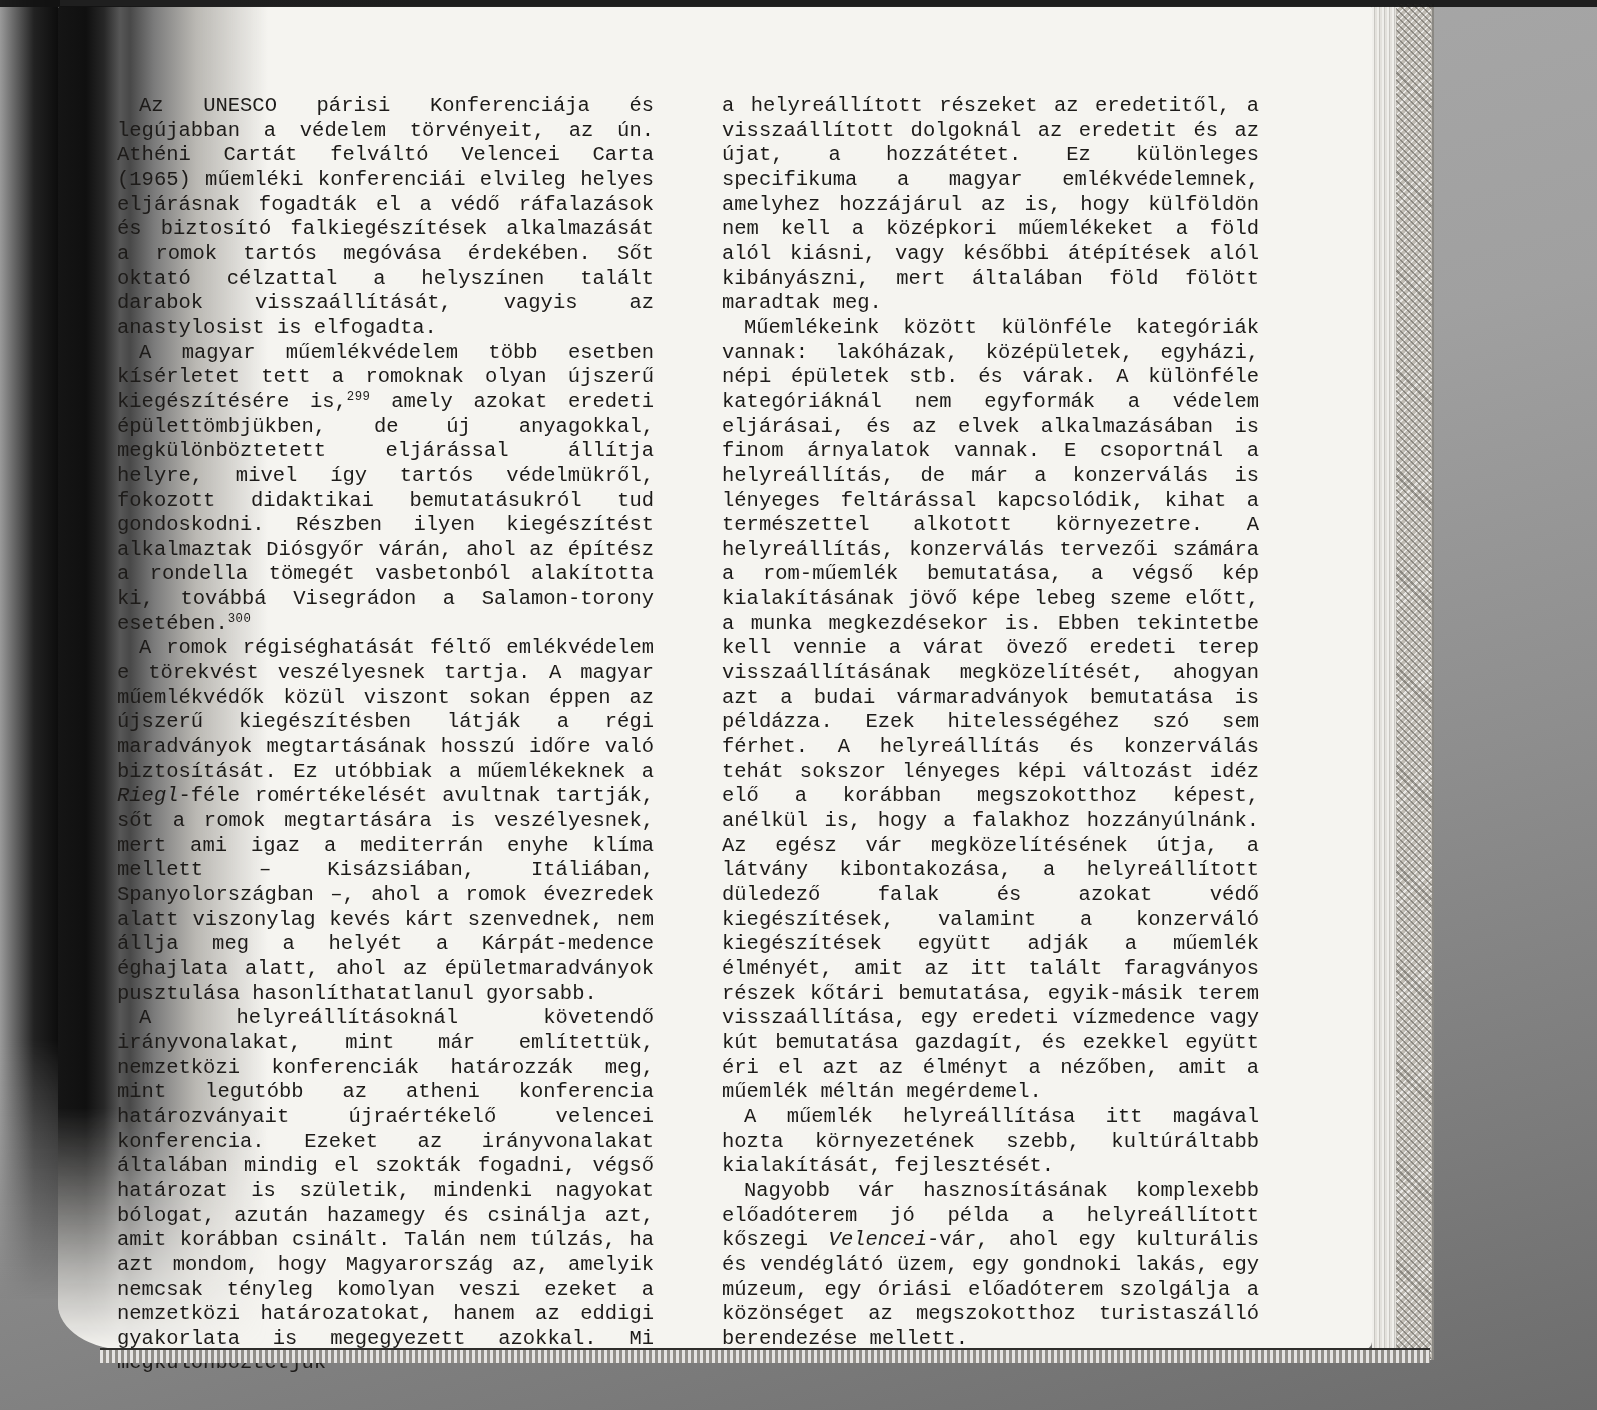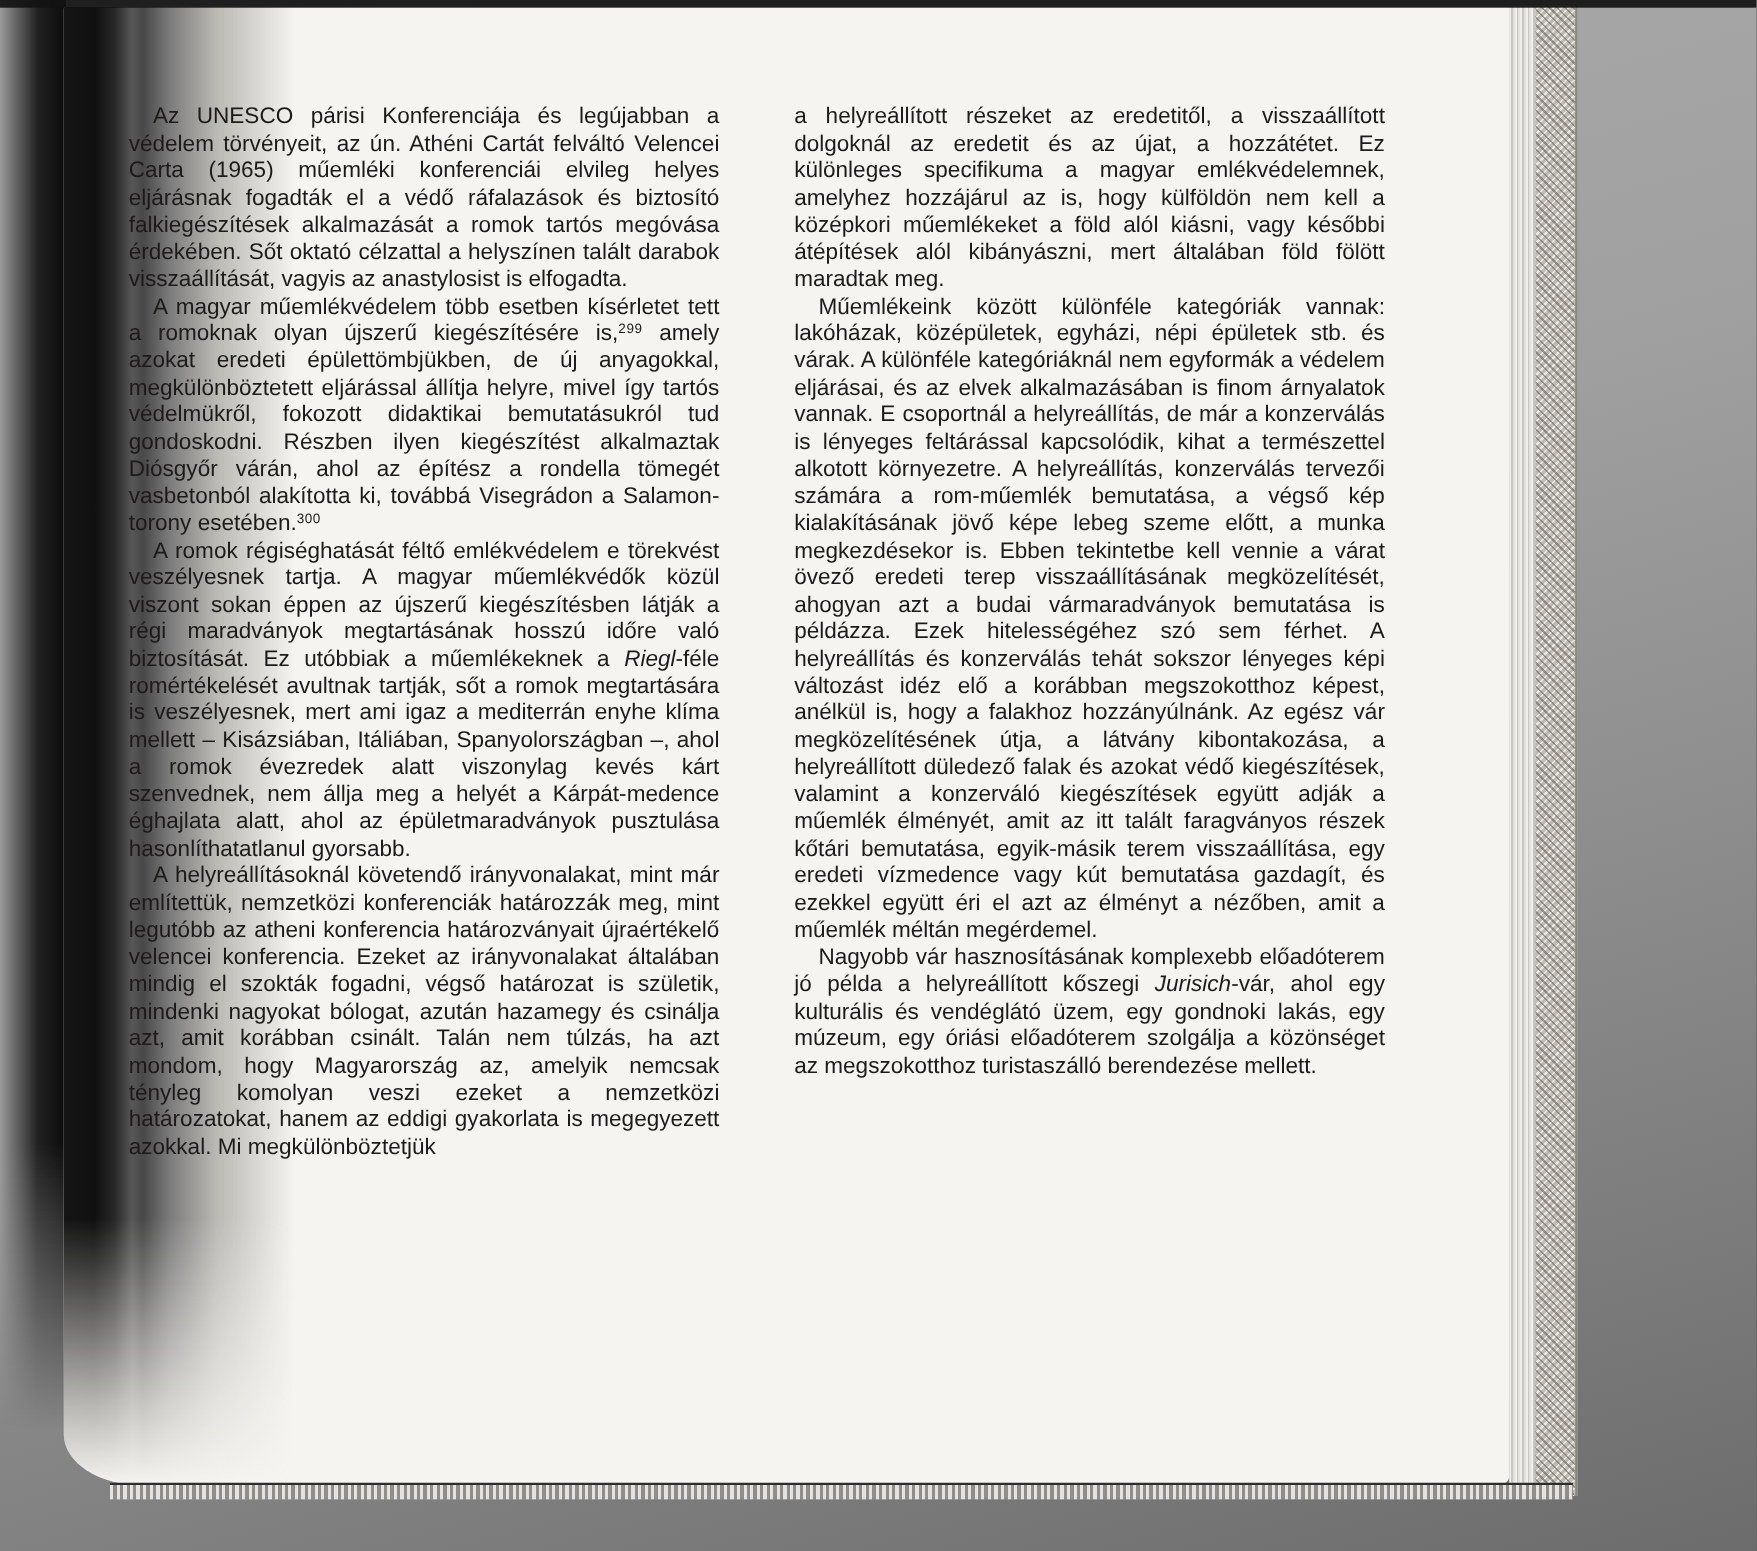--- a/index.html
+++ b/index.html
@@ -1,19 +1,19 @@
 <!DOCTYPE html>
 <html><head>
 <meta charset="utf-8">
 <style>
   html,body{margin:0;padding:0;background:#555;}
   .scan{
     position:relative;width:1597px;height:1410px;overflow:hidden;
     background:linear-gradient(165deg,#acacac 0%,#a0a0a0 38%,#8e8e8e 62%,#7b7b7b 84%,#6c6c6c 100%);
-    font-family:Liberation Sans, sans-serif;
+    font-family:Liberation Mono, monospace;
   }
   
   .fold-outer{
     position:absolute;left:0;top:0;width:60px;height:1300px;
     background:linear-gradient(to right,#9a9a9a 0,#6e6e6e 12px,#222 34px,#0d0d0d 58px);
     -webkit-mask-image:linear-gradient(to bottom,#000 0%,#000 80%,rgba(0,0,0,.35) 93%,transparent 100%);
     mask-image:linear-gradient(to bottom,#000 0%,#000 80%,rgba(0,0,0,.35) 93%,transparent 100%);
   }
   
   .page{
@@ -79,21 +79,22 @@
     <div class="gutter"></div>
     <div class="col col-left">
         <p class="para indent"><span>Az UNESCO párisi Konferenciája és legújabban a védelem törvényeit, az ún. Athéni Cartát felváltó Velencei Carta (1965) műemléki konferenciái elvileg helyes eljárásnak fogadták el a védő ráfalazások és biztosító falkiegészítések alkalmazását a romok tartós megóvása érdekében. Sőt oktató célzattal a helyszínen talált darabok visszaállítását, vagyis az anastylosist is elfogadta.</span></p>
         <p class="para indent"><span>A magyar műemlékvédelem több esetben kísérletet tett a romoknak olyan újszerű kiegészítésére is,</span><sup>299</sup><span> amely azokat eredeti épülettömbjükben, de új anyagokkal, megkülönböztetett eljárással állítja helyre, mivel így tartós védelmükről, fokozott didaktikai bemutatásukról tud gondoskodni. Részben ilyen kiegészítést alkalmaztak Diósgyőr várán, ahol az építész a rondella tömegét vasbetonból alakította ki, továbbá Visegrádon a Salamon-torony esetében.</span><sup>300</sup></p>
         <p class="para indent"><span>A romok régiséghatását féltő emlékvédelem e törekvést veszélyesnek tartja. A magyar műemlékvédők közül viszont sokan éppen az újszerű kiegészítésben látják a régi maradványok megtartásának hosszú időre való biztosítását. Ez utóbbiak a műemlékeknek a </span><i>Riegl</i><span>-féle romértékelését avultnak tartják, sőt a romok megtartására is veszélyesnek, mert ami igaz a mediterrán enyhe klíma mellett – Kisázsiában, Itáliában, Spanyolországban –, ahol a romok évezredek alatt viszonylag kevés kárt szenvednek, nem állja meg a helyét a Kárpát-medence éghajlata alatt, ahol az épületmaradványok pusztulása hasonlíthatatlanul gyorsabb.</span></p>
         <p class="para indent"><span>A helyreállításoknál követendő irányvonalakat, mint már említettük, nemzetközi konferenciák határozzák meg, mint legutóbb az atheni konferencia határozványait újraértékelő velencei konferencia. Ezeket az irányvonalakat általában mindig el szokták fogadni, végső határozat is születik, mindenki nagyokat bólogat, azután hazamegy és csinálja azt, amit korábban csinált. Talán nem túlzás, ha azt mondom, hogy Magyarország az, amelyik nemcsak tényleg komolyan veszi ezeket a nemzetközi határozatokat, hanem az eddigi gyakorlata is megegyezett azokkal. Mi megkülönböztetjük</span></p>
       </div>
     <div class="col col-right">
         <p class="para"><span>a helyreállított részeket az eredetitől, a visszaállított dolgoknál az eredetit és az újat, a hozzátétet. Ez különleges specifikuma a magyar emlékvédelemnek, amelyhez hozzájárul az is, hogy külföldön nem kell a középkori műemlékeket a föld alól kiásni, vagy későbbi átépítések alól kibányászni, mert általában föld fölött maradtak meg.</span></p>
         <p class="para indent"><span>Műemlékeink között különféle kategóriák vannak: lakóházak, középületek, egyházi, népi épületek stb. és várak. A különféle kategóriáknál nem egyformák a védelem eljárásai, és az elvek alkalmazásában is finom árnyalatok vannak. E csoportnál a helyreállítás, de már a konzerválás is lényeges feltárással kapcsolódik, kihat a természettel alkotott környezetre. A helyreállítás, konzerválás tervezői számára a rom-műemlék bemutatása, a végső kép kialakításának jövő képe lebeg szeme előtt, a munka megkezdésekor is. Ebben tekintetbe kell vennie a várat övező eredeti terep visszaállításának megközelítését, ahogyan azt a budai vármaradványok bemutatása is példázza. Ezek hitelességéhez szó sem férhet. A helyreállítás és konzerválás tehát sokszor lényeges képi változást idéz elő a korábban megszokotthoz képest, anélkül is, hogy a falakhoz hozzányúlnánk. Az egész vár megközelítésének útja, a látvány kibontakozása, a helyreállított düledező falak és azokat védő kiegészítések, valamint a konzerváló kiegészítések együtt adják a műemlék élményét, amit az itt talált faragványos részek kőtári bemutatása, egyik-másik terem visszaállítása, egy eredeti vízmedence vagy kút bemutatása gazdagít, és ezekkel együtt éri el azt az élményt a nézőben, amit a műemlék méltán megérdemel.</span></p>
-        <p class="para indent"><span>Nagyobb vár hasznosításának komplexebb előadóterem jó példa a helyreállított kőszegi </span><i>Jurisich</i><span>-vár, ahol egy kulturális és vendéglátó üzem, egy gondnoki lakás, egy múzeum, egy óriási előadóterem szolgálja a közönséget az megszokotthoz turistaszálló berendezése mellett.</span></p>
+        <p class="para indent"><span>A műemlék helyreállítása itt magával hozta környezetének szebb, kultúráltabb kialakítását, fejlesztését.</span></p>
+        <p class="para indent"><span>Nagyobb vár hasznosításának komplexebb előadóterem jó példa a helyreállított kőszegi </span><i>Velencei</i><span>-vár, ahol egy kulturális és vendéglátó üzem, egy gondnoki lakás, egy múzeum, egy óriási előadóterem szolgálja a közönséget az megszokotthoz turistaszálló berendezése mellett.</span></p>
       </div>
   </div>
 
   <div class="page-stack"></div>
   <div class="board-edge"></div>
   <div class="bottom-stack"></div>
   <div class="top-strip"></div>
 </div>
 
 </body></html>

